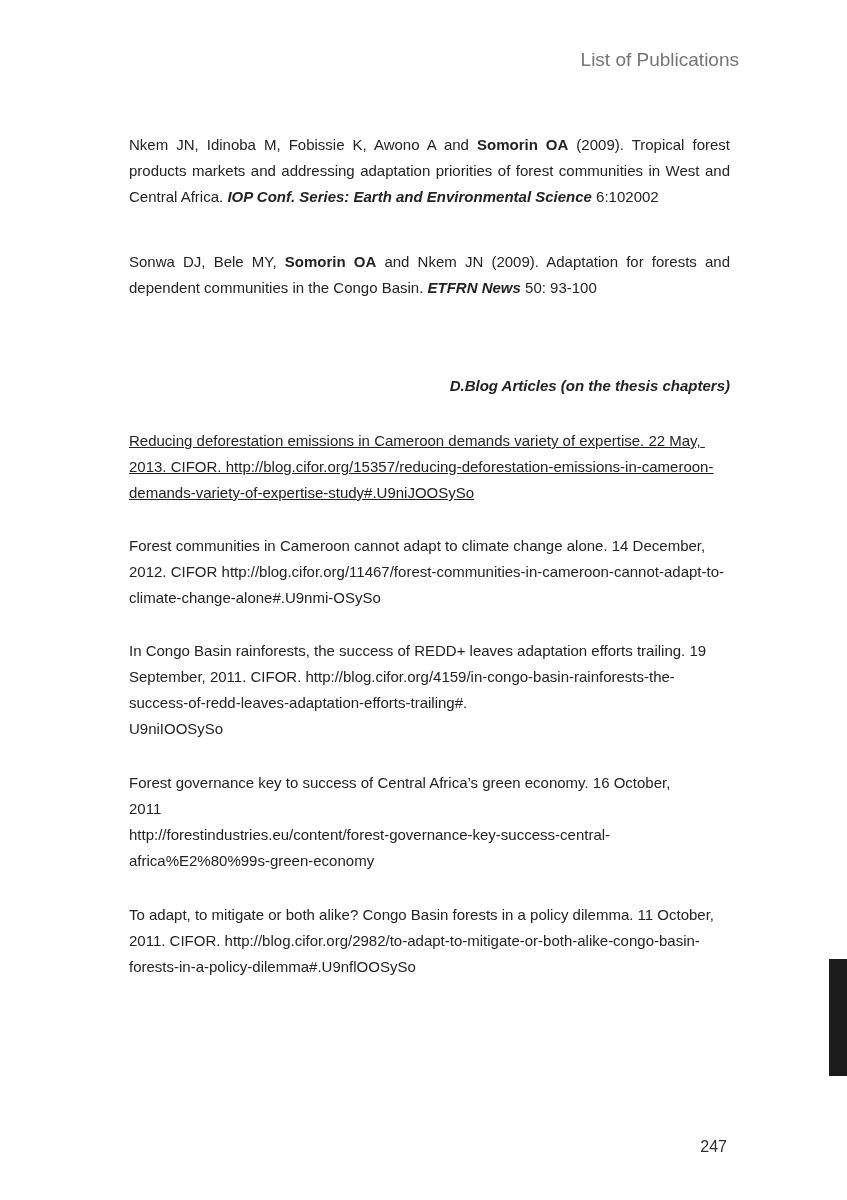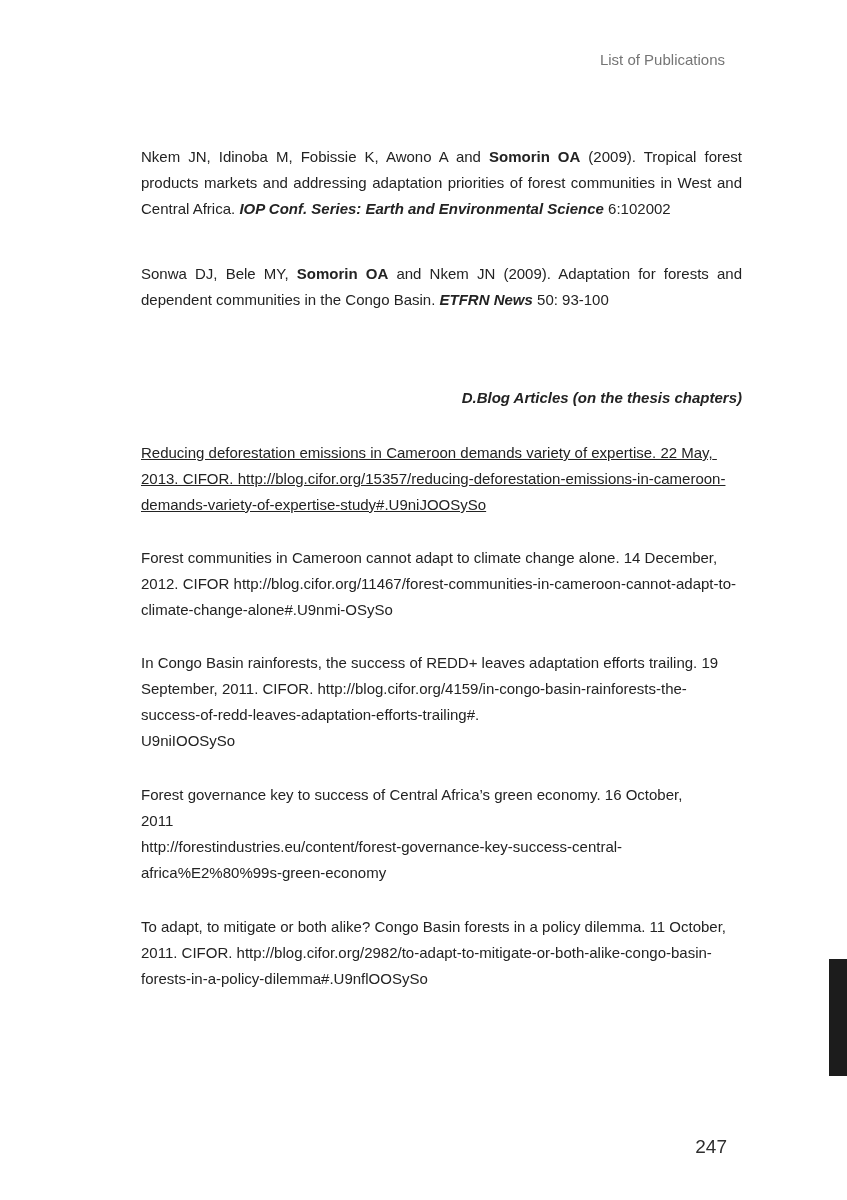--- a/index.html
+++ b/index.html
@@ -12,36 +12,36 @@
     width: 847px;
     height: 1200px;
     background: #ffffff;
     overflow: hidden;
     font-family: "Liberation Sans", "DejaVu Sans", sans-serif;
     color: #232323;
   }
   .running-header {
     position: absolute;
     top: 51px;
-    right: 122px;
-    font-size: 15px;
+    right: 108px;
+    font-size: 19px;
     line-height: 18px;
     color: #757575;
   }
   .content {
     position: absolute;
     left: 125px;
     top: 0;
     width: 601px;
   }
   .content p {
     position: absolute;
     left: 0;
     width: 601px;
-    margin: 16px;
+    margin: 4px;
     font-size: 15px;
     line-height: 26px;
     color: #232323;
   }
   .pub { text-align: justify; }
   .b  { font-weight: bold; }
   .bi { font-weight: bold; font-style: italic; }
   .section-heading { font-weight: bold; font-style: italic; text-align: right; }
   .sec-label { display: inline-block; width: 63px; font-style: italic; }
   .blog { white-space: pre-wrap; }
@@ -58,21 +58,21 @@
     left: 829px;
     top: 959px;
     width: 18px;
     height: 117px;
     background: #1c1c1c;
   }
   .page-number {
     position: absolute;
     top: 1138px;
     right: 120px;
-    font-size: 19px;
+    font-size: 16px;
     line-height: 18px;
     color: #2e2e2e;
   }
 </style>
 </head>
 <body>
 
 <div class="page">
 
   <div class="running-header">List of Publications</div>

